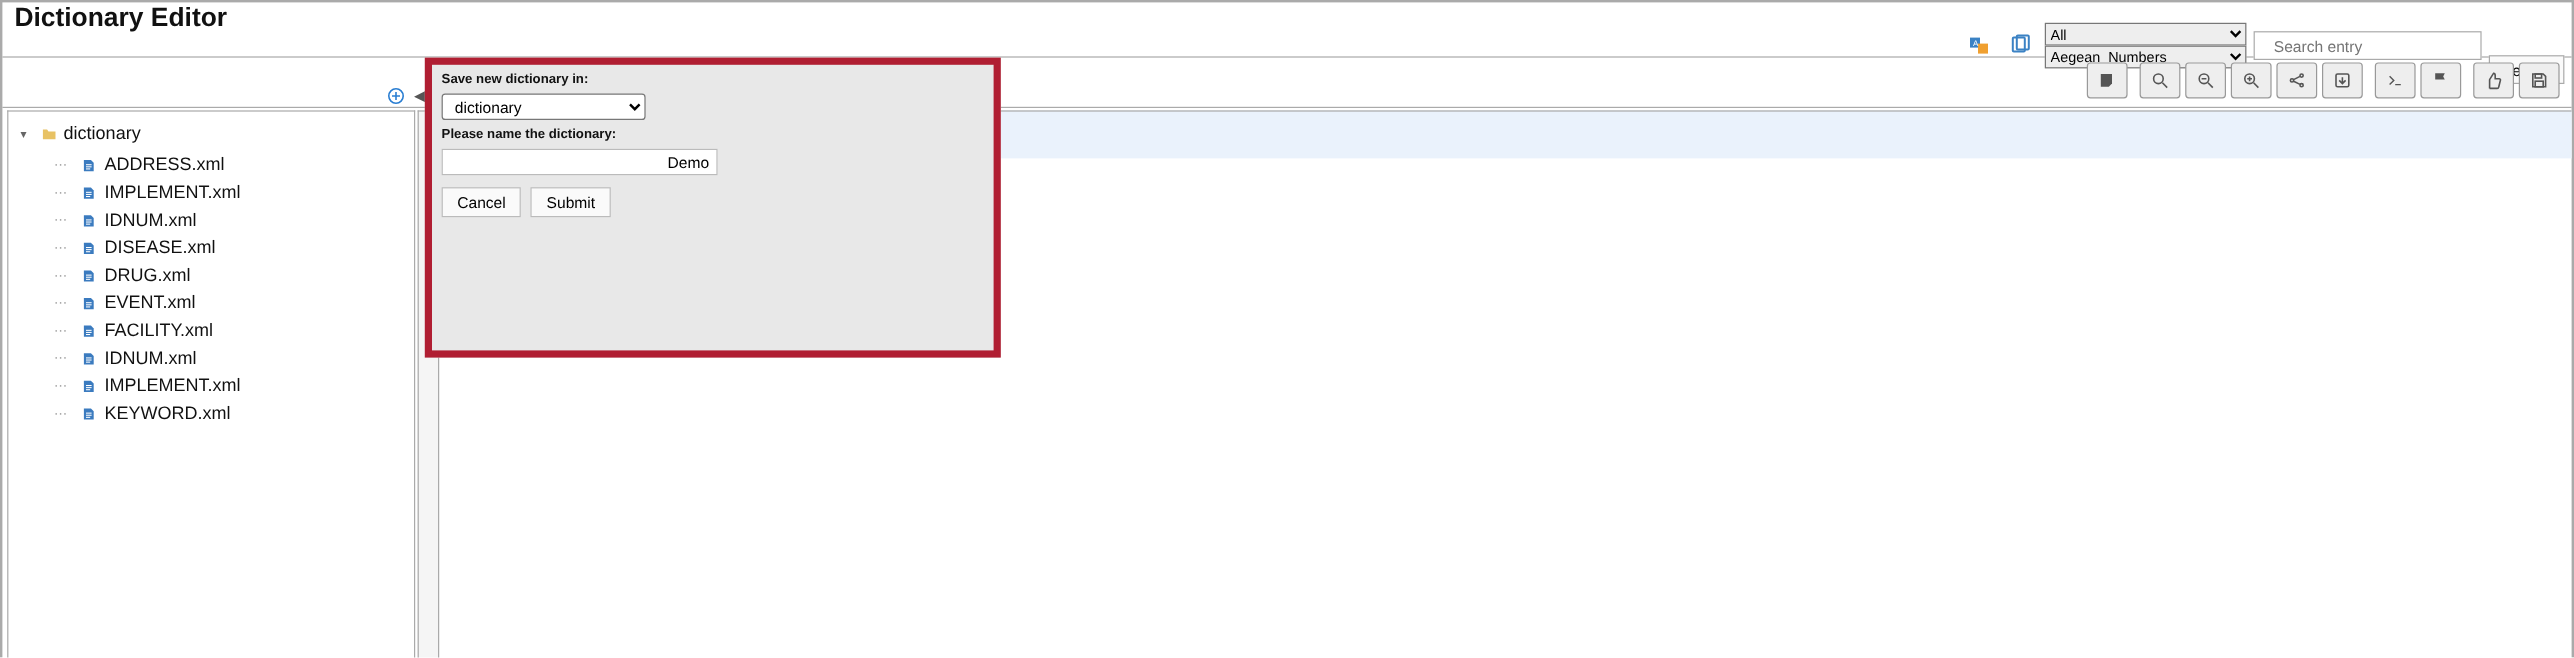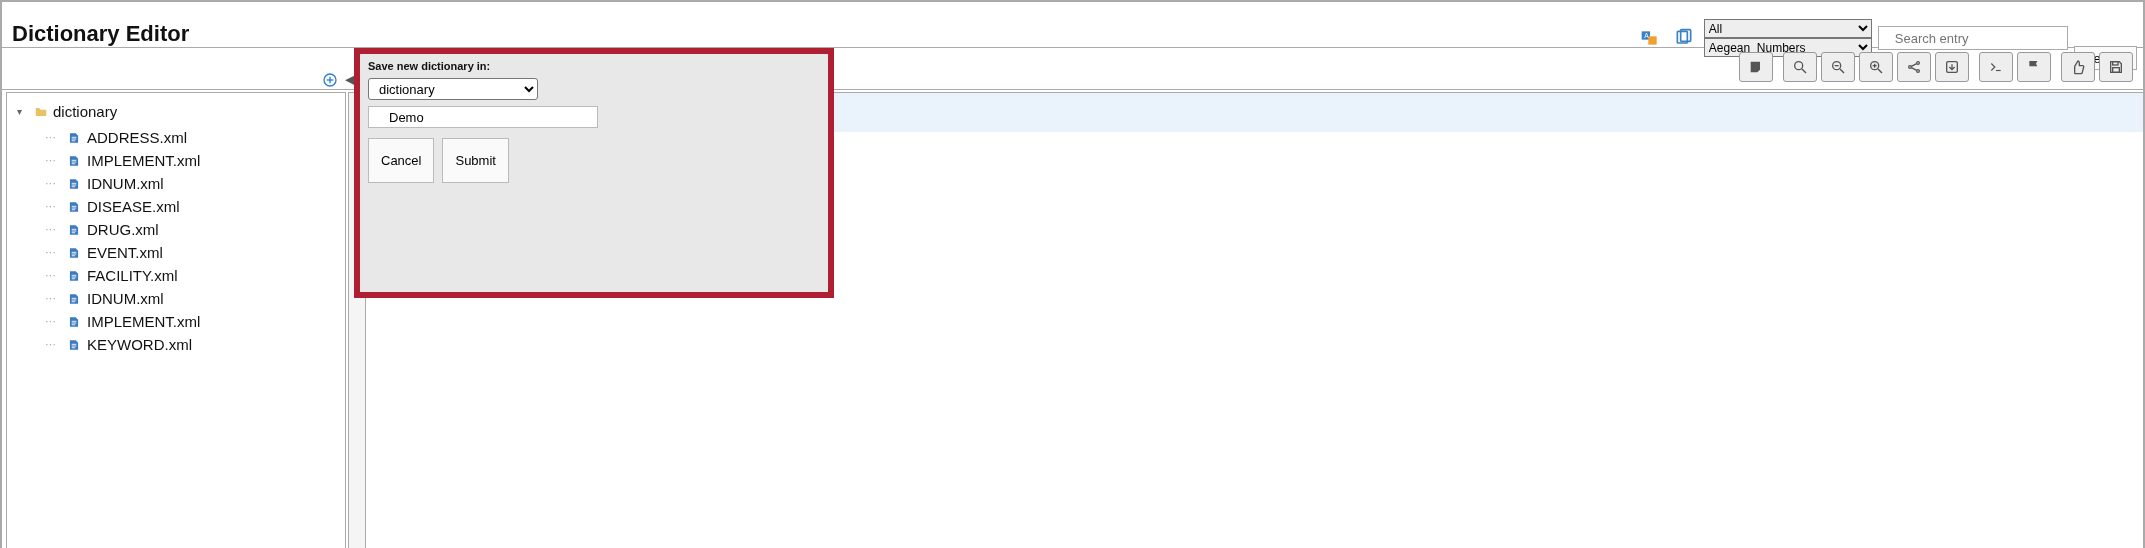--- a/index.html
+++ b/index.html
@@ -20,21 +20,21 @@
     border-top: 2px solid #aaa;
     border-left: 2px solid #aaa;
     border-right: 2px solid #aaa;
   }
   
   .topbar {
     position: relative;
     height: 46px;
     border-bottom: 1px solid #aaa;
     display: flex;
-    align-items: flex-end;
+    align-items: flex-start;
   }
   .title {
     font-size: 22px;
     font-weight: 700;
     padding-left: 10px;
   }
   .topbar-right {
     position: absolute;
     right: 6px;
     top: 4px;
@@ -179,26 +179,26 @@
   }
   .modal h4 { margin:0 0 6px 0; font-weight:600; font-size:11px; }
   .modal select {
     width:170px; height:22px;
     border:1px solid #777; border-radius:3px;
     background:#fff; padding:0 6px; font-size:13px;
   }
   .modal input[type=text]{
     width:230px; height:22px;
     border:1px solid #bbb; background:#fff;
-    padding:2px 20px; font-size:13px;
+    padding:2px 6px; font-size:13px;text-align:right;
   }
   .modal .row { margin:6px 0; }
   .modal .btns { margin-top:10px; display:flex; gap:8px; }
   .modal .mbtn {
-    padding:14px 12px;
+    padding:4px 12px;
     border:1px solid #bbb; background:#fafafa;
     cursor:pointer; font-size:13px;
   }
 </style>
 </head>
 <body>
 
 <div class="app">
 
   <div class="topbar">
@@ -429,20 +429,21 @@
 
     <div class="gutter"></div>
     <div class="main"></div>
   </div>
 
   <div class="modal">
     <h4>Save new dictionary in:</h4>
     <div class="row">
       <select><option>dictionary</option></select>
     </div>
+    <h4>Please name the dictionary:</h4>
     <div class="row">
       <input type="text" value="Demo" style="">
     </div>
     <div class="btns">
       <button class="mbtn">Cancel</button>
       <button class="mbtn">Submit</button>
     </div>
   </div>
 
 </div>

